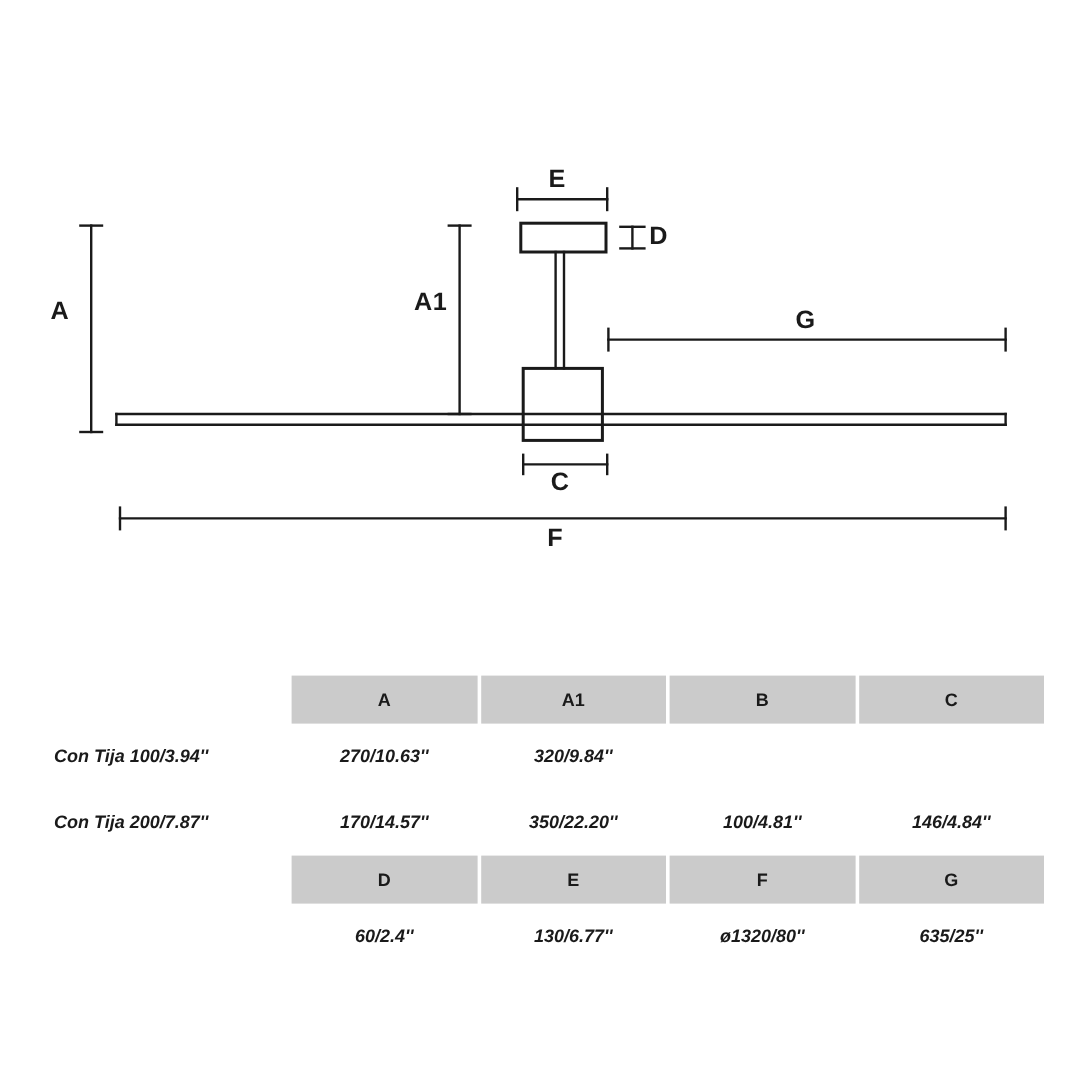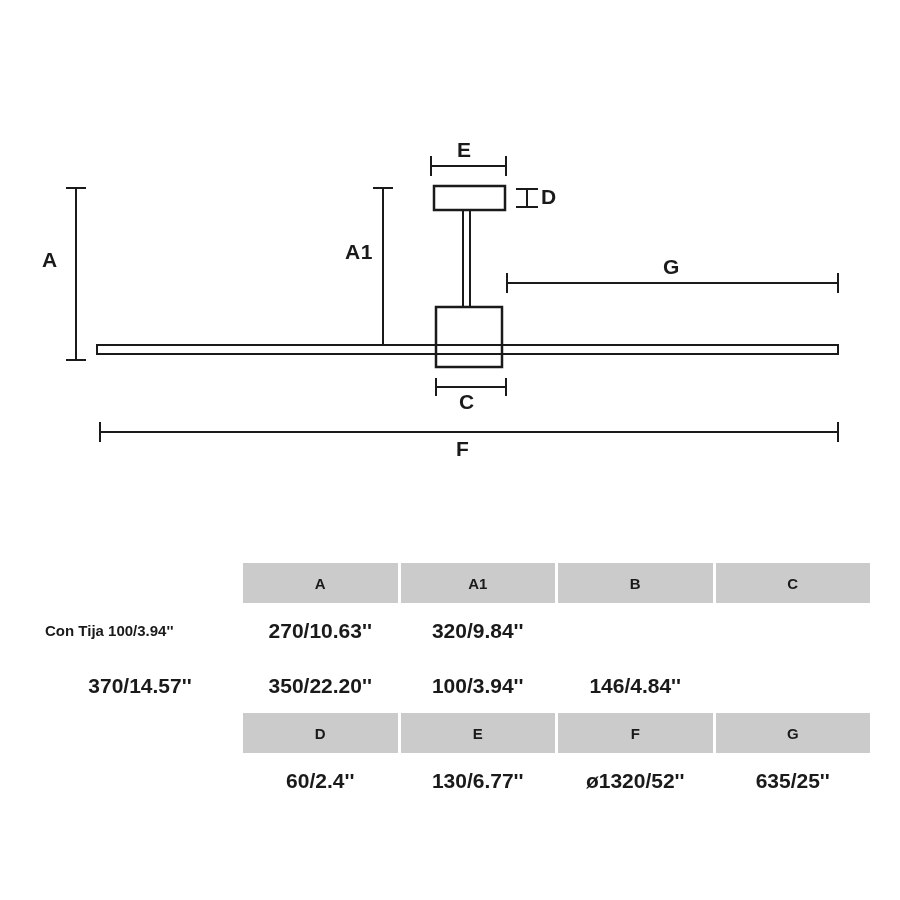--- a/index.html
+++ b/index.html
@@ -30,22 +30,22 @@
   .hrow { height: 40px; }
   .hcell {
     background: #cbcbcb;
     height: 40px;
     display: flex;
     align-items: center;
     justify-content: center;
     font-weight: bold;
     font-size: 15px;
   }
-  .vrow { height: 55px; }
-  .vcell { text-align: center; font-weight: bold; font-size: 21px; }
+  .vrow { height: 55px; font-style: italic; }
+  .vcell { text-align: center; font-weight: bold; font-size: 15px; }
   .rlabel { font-weight: bold; font-size: 15px; padding-left: 5px; }
 </style>
 </head>
 <body>
 
 <div class="stage">
 
   <svg class="diagram-svg" width="900" height="520" viewBox="0 0 900 520">
     <g stroke="#1a1a1a" stroke-width="2" fill="none" stroke-linecap="square">
 
@@ -129,36 +129,37 @@
 
     <div class="trow vrow">
       <div class="rlabel">Con Tija 100/3.94''</div>
       <div class="vcell">270/10.63''</div>
       <div class="vcell">320/9.84''</div>
       <div class="vcell"></div>
       <div class="vcell"></div>
     </div>
 
     <div class="trow vrow">
-      <div class="vcell">370/14.57''</div>
+      <div class="rlabel">Con Tija 200/7.87''</div>
+      <div class="vcell">170/14.57''</div>
       <div class="vcell">350/22.20''</div>
-      <div class="vcell">100/3.94''</div>
+      <div class="vcell">100/4.81''</div>
       <div class="vcell">146/4.84''</div>
     </div>
 
     <div class="trow hrow">
       <div></div>
       <div class="hcell">D</div>
       <div class="hcell">E</div>
       <div class="hcell">F</div>
       <div class="hcell">G</div>
     </div>
 
     <div class="trow vrow">
       <div></div>
       <div class="vcell">60/2.4''</div>
       <div class="vcell">130/6.77''</div>
-      <div class="vcell">ø1320/52''</div>
+      <div class="vcell">ø1320/80''</div>
       <div class="vcell">635/25''</div>
     </div>
 
   </div>
 </div>
 
 </body></html>

